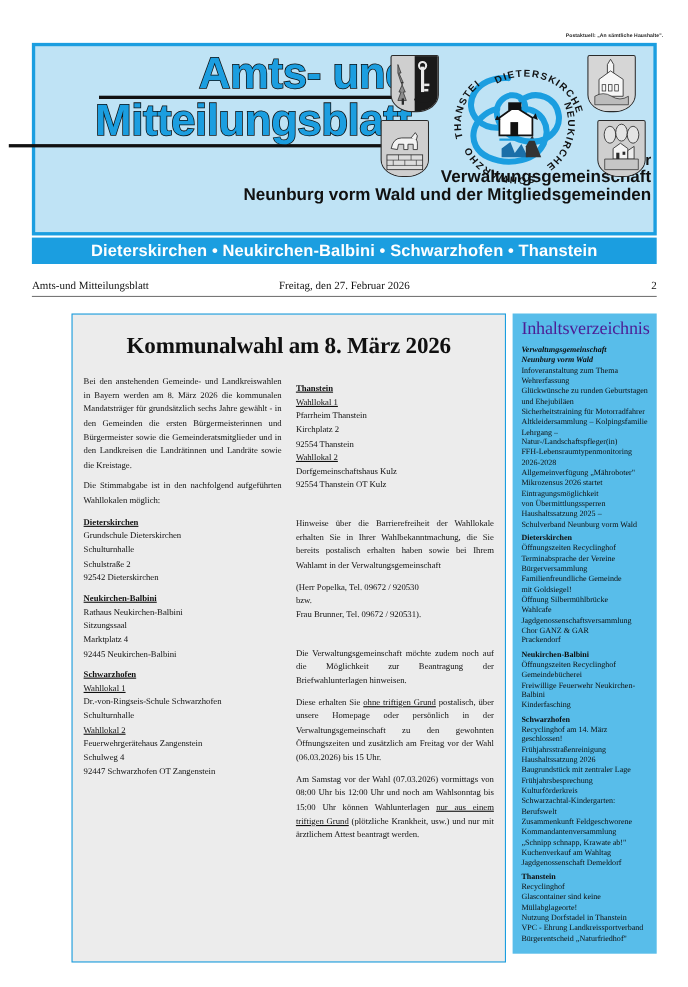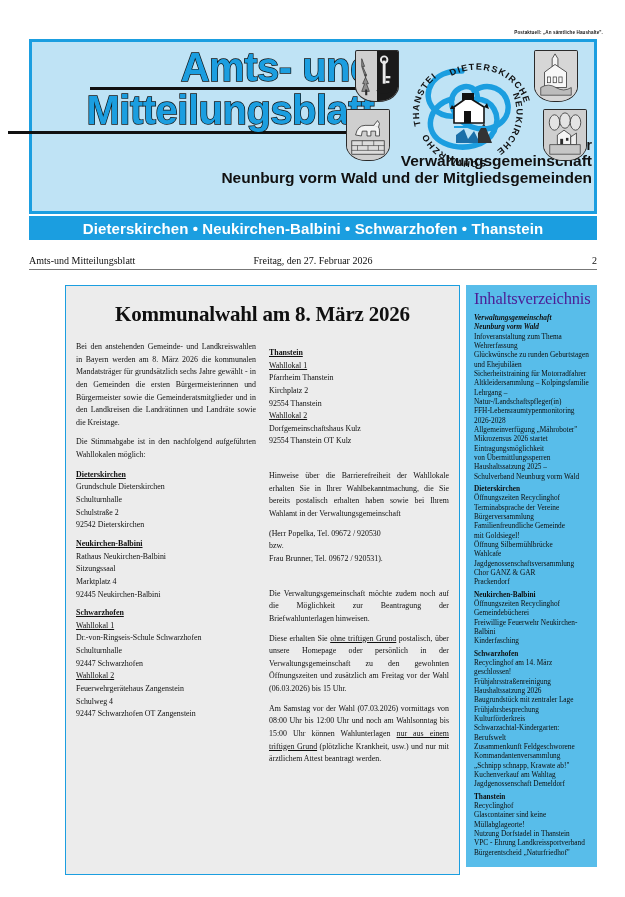--- a/index.html
+++ b/index.html
@@ -375,21 +375,20 @@
           <p class="ln">92542 Dieterskirchen</p>
           <p class="hd">Neukirchen-Balbini</p>
           <p class="ln">Rathaus Neukirchen-Balbini</p>
           <p class="ln">Sitzungssaal</p>
           <p class="ln">Marktplatz 4</p>
           <p class="ln">92445 Neukirchen-Balbini</p>
           <p class="hd">Schwarzhofen</p>
           <p class="sub-ul">Wahllokal 1</p>
           <p class="ln">Dr.-von-Ringseis-Schule Schwarzhofen</p>
           <p class="ln">Schulturnhalle</p>
-          <p class="ln">92447 Schwarzhofen</p>
           <p class="sub-ul">Wahllokal 2</p>
           <p class="ln">Feuerwehrgerätehaus Zangenstein</p>
           <p class="ln">Schulweg 4</p>
           <p class="ln">92447 Schwarzhofen OT Zangenstein</p>
         </div>
       <div class="col" id="col2">
           <p class="hd">Thanstein</p>
           <p class="sub-ul">Wahllokal 1</p>
           <p class="ln">Pfarrheim Thanstein</p>
           <p class="ln">Kirchplatz 2</p>

